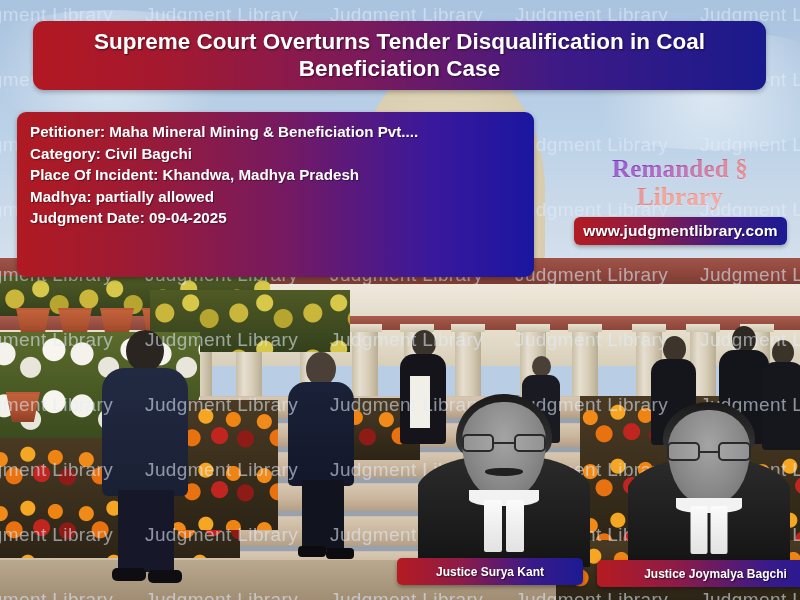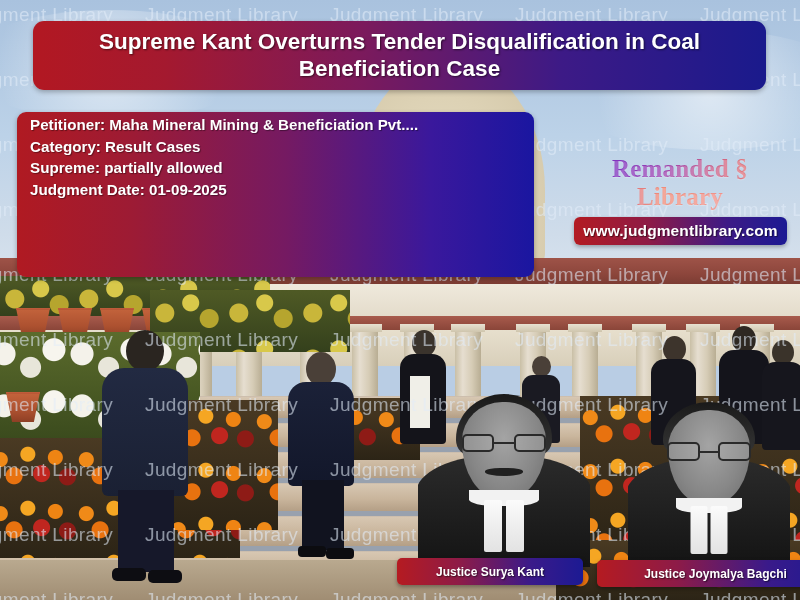--- a/index.html
+++ b/index.html
@@ -152,21 +152,21 @@
   #title-banner .t {
     color:#ffffff; font-size:22.5px; font-weight:bold; line-height:1.17;
     text-align:center; padding:0 14px;
     text-shadow:1px 1px 2px rgba(0,0,0,.55);
   }
 
   
   #info-panel {
     position:absolute; left:17px; top:112px; width:517px; height:165px;
     background:linear-gradient(90deg,#b01a22 0%,#9d1b34 22%,#751a62 52%,#3a189c 80%,#1a16a0 100%);
-    border-radius:9px; z-index:10; padding:2px 0 0 13px;
+    border-radius:9px; z-index:10; padding:9px 0 0 13px;
     box-shadow:0 2px 5px rgba(0,0,0,.3);
   }
   #info-panel .row {
     color:#ffffff; font-size:15.2px; font-weight:bold; line-height:21.5px;
     white-space:nowrap; text-shadow:1px 1px 1px rgba(0,0,0,.4);
   }
 
   
   #brand-logo {
     position:absolute; left:572px; top:155px; width:216px; height:30px;
@@ -402,28 +402,29 @@
     <div class="wm" style="left: 515px; top: 524px;">Judgment Library</div>
     <div class="wm" style="left: 700px; top: 524px;">Judgment Library</div>
     <div class="wm" style="left: -40px; top: 589px;">Judgment Library</div>
     <div class="wm" style="left: 145px; top: 589px;">Judgment Library</div>
     <div class="wm" style="left: 330px; top: 589px;">Judgment Library</div>
     <div class="wm" style="left: 515px; top: 589px;">Judgment Library</div>
     <div class="wm" style="left: 700px; top: 589px;">Judgment Library</div>
   </div>
 
 <div id="title-banner">
-  <div class="t">Supreme Kant Overturns Tender Disqualification in Coal Beneficiation Case</div>
+  <div class="t">Supreme Court Overturns Tender Disqualification in Coal Beneficiation Case</div>
 </div>
 
 <div id="info-panel">
   <div class="row">Petitioner: Maha Mineral Mining &amp; Beneficiation Pvt....</div>
-  <div class="row">Category: Result Cases</div>
-  <div class="row">Supreme: partially allowed</div>
-  <div class="row">Judgment Date: 01-09-2025</div>
+  <div class="row">Category: Civil Bagchi</div>
+  <div class="row">Place Of Incident: Khandwa, Madhya Pradesh</div>
+  <div class="row">Madhya: partially allowed</div>
+  <div class="row">Judgment Date: 09-04-2025</div>
 </div>
 
 <div id="brand-logo">
   <span class="lg">Remanded § Library</span>
 </div>
 
 <div id="url-badge">
   <span class="u">www.judgmentlibrary.com</span>
 </div>
 

